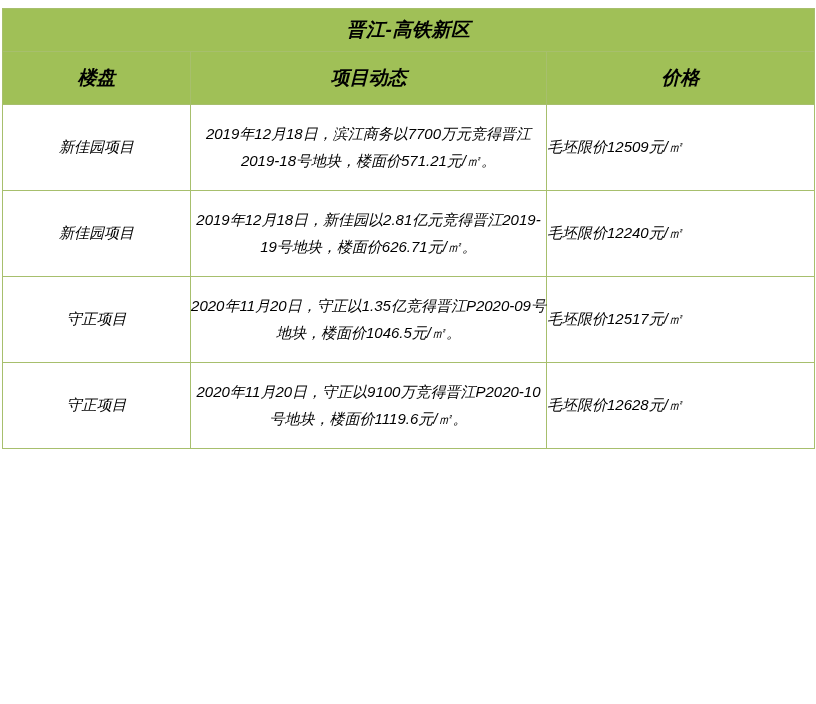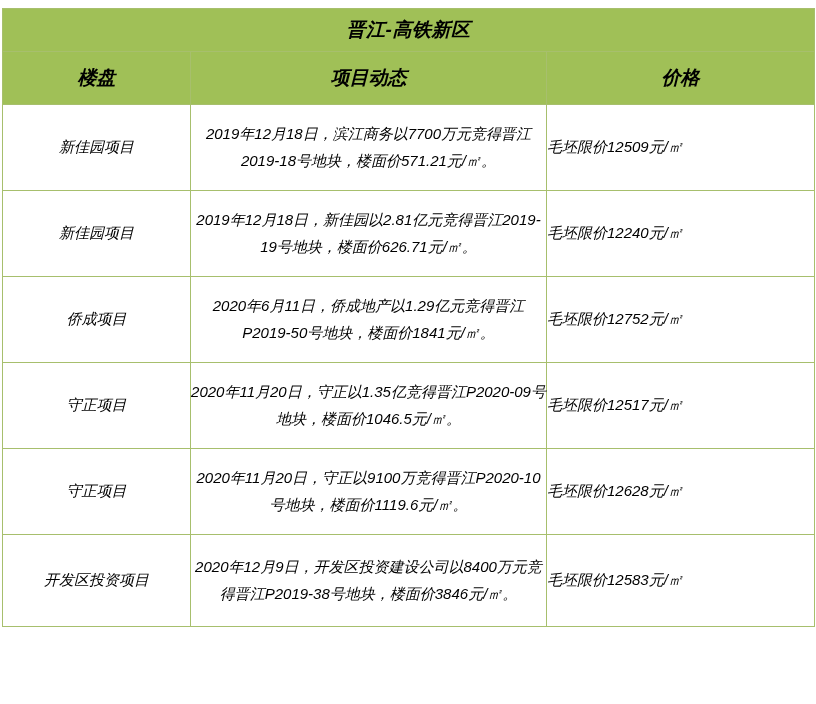--- a/index.html
+++ b/index.html
@@ -97,38 +97,28 @@
         <td class="cell-dyn">2019年12月18日，滨江商务以7700万元竞得晋江2019-18号地块，楼面价571.21元/㎡。</td>
         <td class="cell-price">毛坯限价12509元/㎡</td>
       </tr>
 
       <tr class="data-row">
         <td class="cell-name">新佳园项目</td>
         <td class="cell-dyn">2019年12月18日，新佳园以2.81亿元竞得晋江2019-19号地块，楼面价626.71元/㎡。</td>
         <td class="cell-price">毛坯限价12240元/㎡</td>
       </tr>
 
-      <tr class="data-row">
-        <td class="cell-name">侨成项目</td>
-        <td class="cell-dyn">2020年6月11日，侨成地产以1.29亿元竞得晋江P2019-50号地块，楼面价1841元/㎡。</td>
-        <td class="cell-price">毛坯限价12752元/㎡</td>
-      </tr>
 
       <tr class="data-row">
         <td class="cell-name">守正项目</td>
         <td class="cell-dyn">2020年11月20日，守正以1.35亿竞得晋江P2020-09号地块，楼面价1046.5元/㎡。</td>
         <td class="cell-price">毛坯限价12517元/㎡</td>
       </tr>
 
       <tr class="data-row">
         <td class="cell-name">守正项目</td>
         <td class="cell-dyn">2020年11月20日，守正以9100万竞得晋江P2020-10号地块，楼面价1119.6元/㎡。</td>
         <td class="cell-price">毛坯限价12628元/㎡</td>
       </tr>
 
-      <tr class="data-row tall">
-        <td class="cell-name">开发区投资项目</td>
-        <td class="cell-dyn">2020年12月9日，开发区投资建设公司以8400万元竞得晋江P2019-38号地块，楼面价3846元/㎡。</td>
-        <td class="cell-price">毛坯限价12583元/㎡</td>
-      </tr>
     </tbody>
   </table>
 </div>
 
 </body></html>

